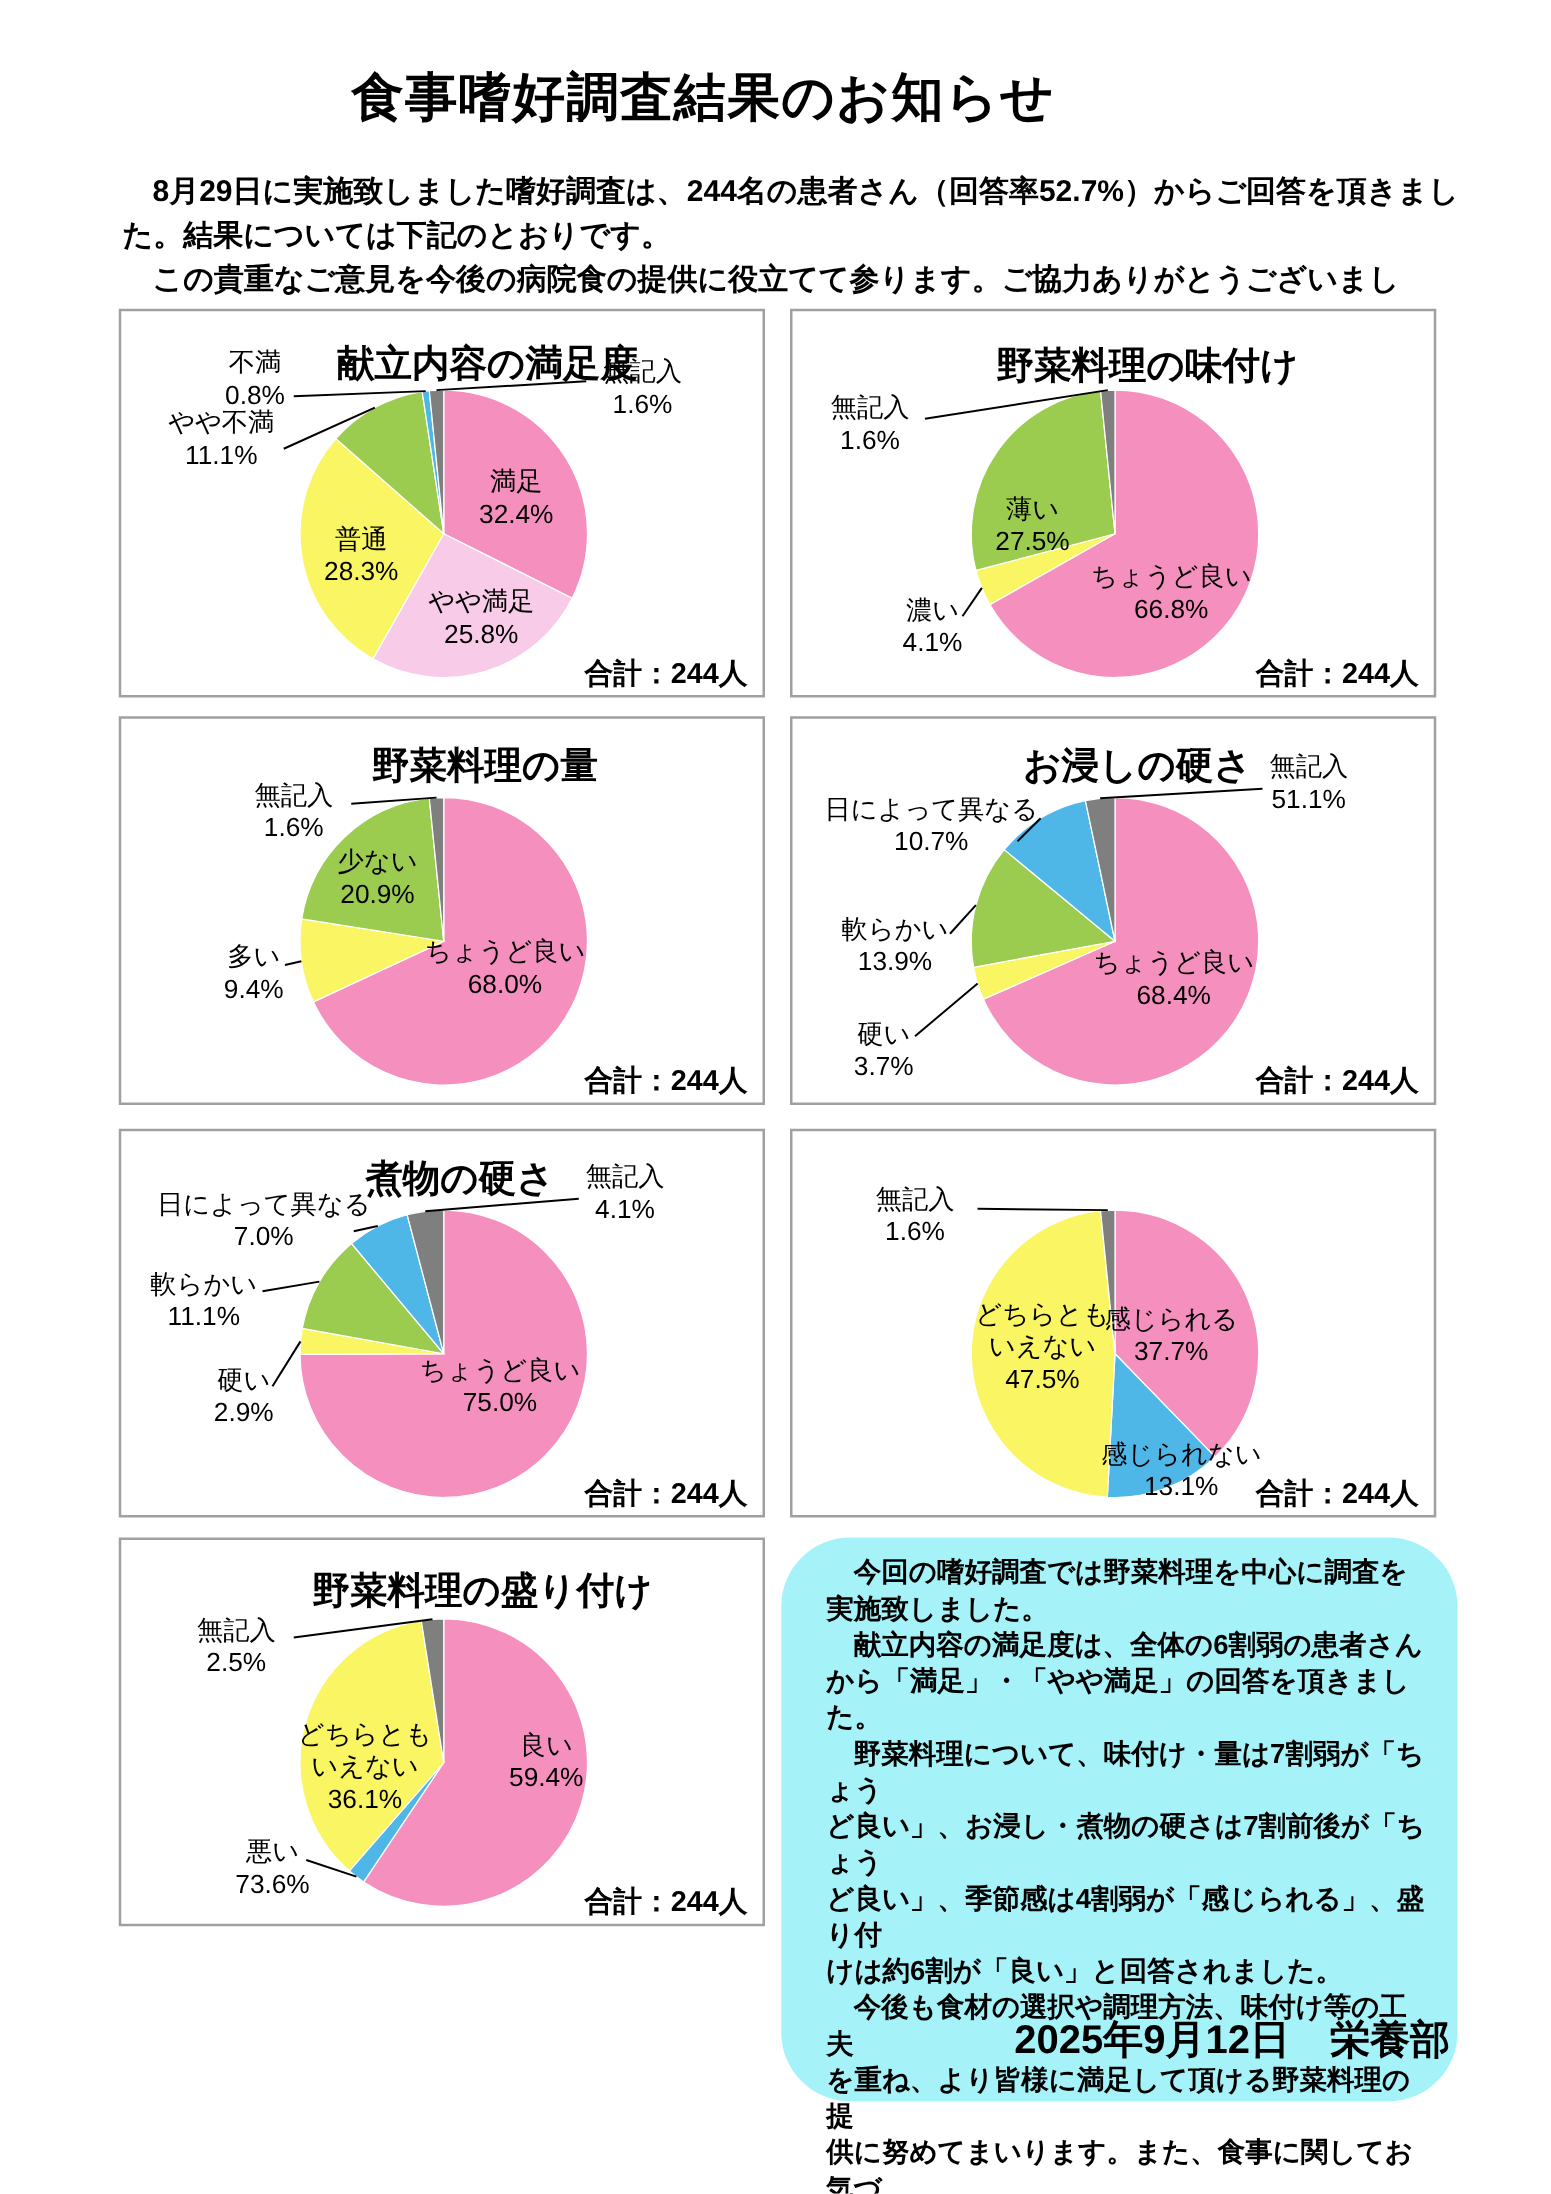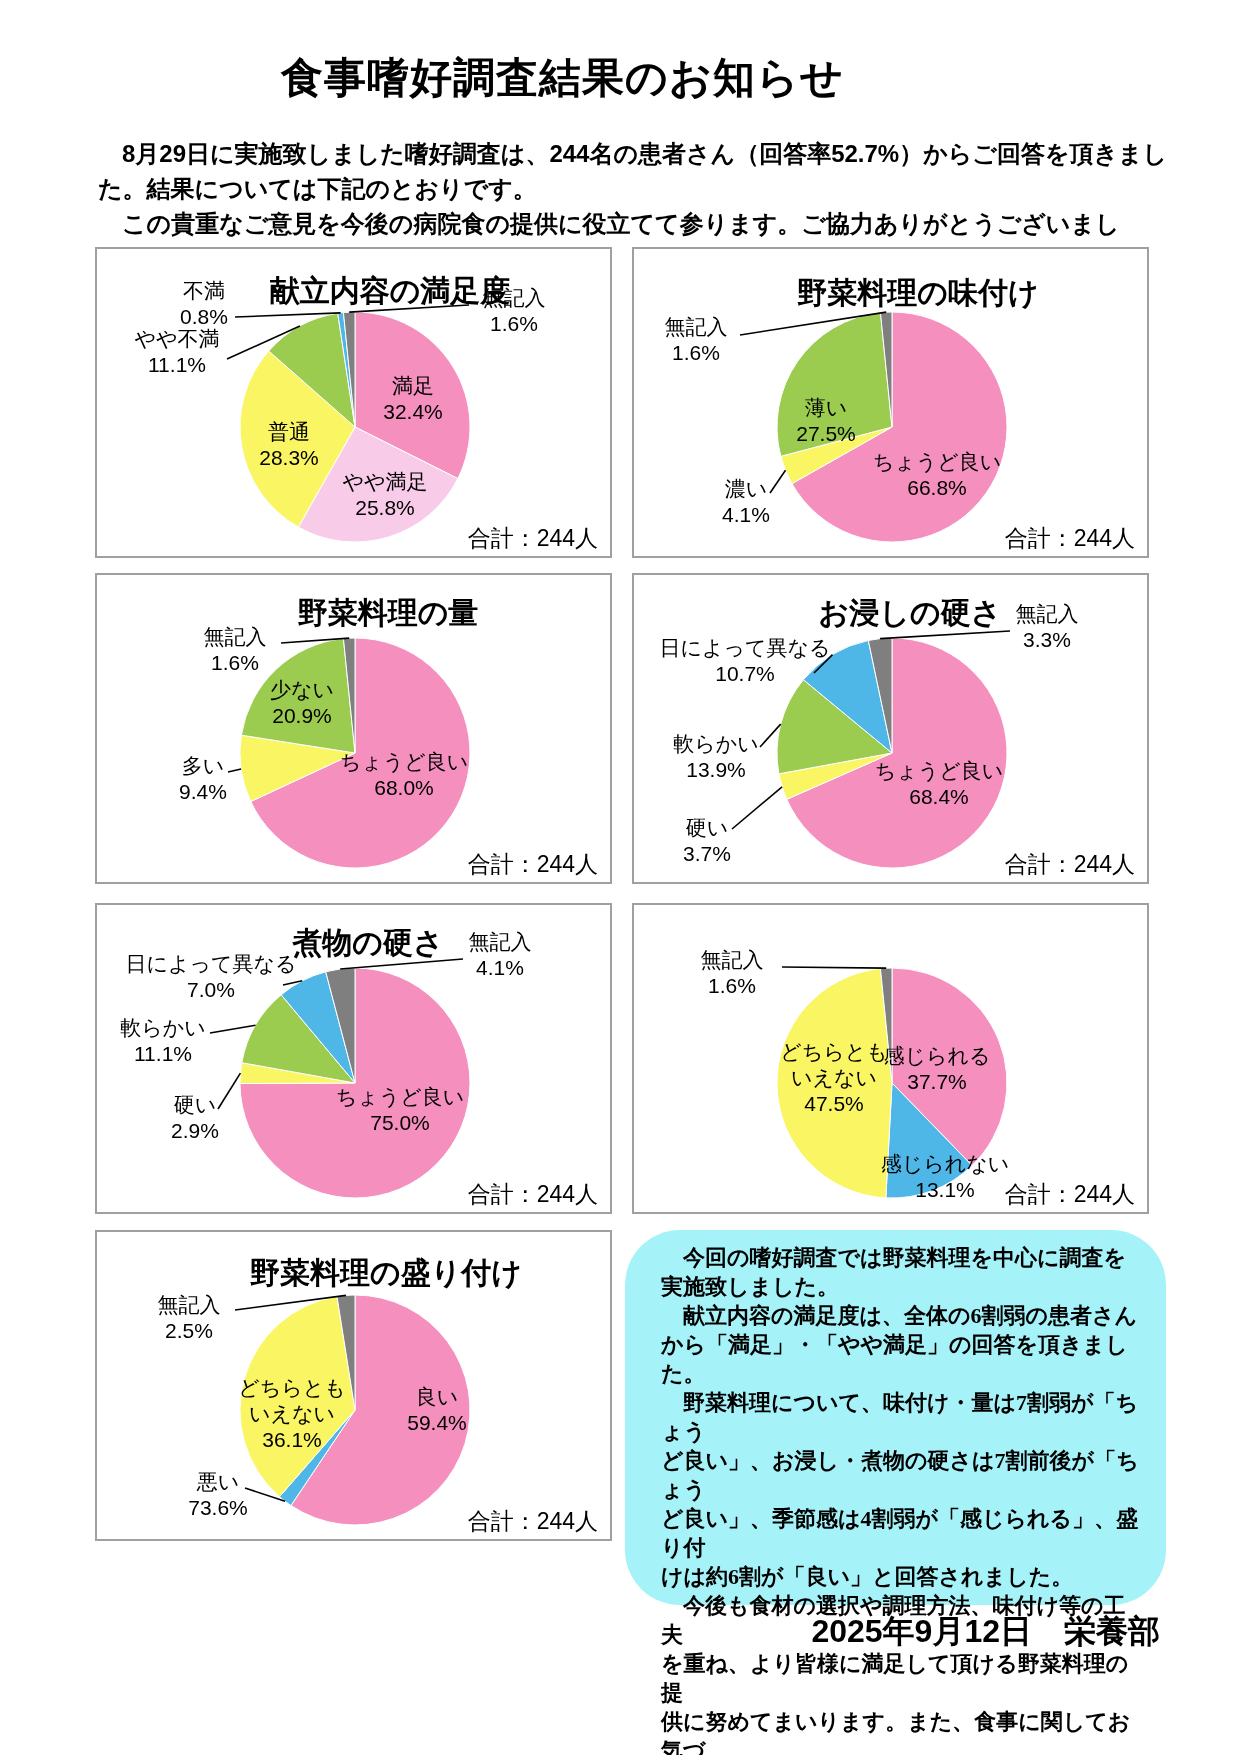--- a/index.html
+++ b/index.html
@@ -7,21 +7,21 @@
         font-family:"Liberation Sans",sans-serif;color:#000;}
   .main-title{position:absolute;top:50px;left:0;width:1125px;margin:0;text-align:center;
         font-size:42px;font-weight:700;letter-spacing:1px;}
   .intro{position:absolute;left:98px;top:136px;width:1070px;font-size:24px;line-height:35px;font-weight:600;}
   .chart-box{position:absolute;width:517px;height:311px;border:2px solid #A0A0A0;box-sizing:border-box;background:#fff;}
   .chart-box svg{position:absolute;left:0;top:0;}
   .ctitle{position:absolute;transform:translate(-50%,-50%);white-space:nowrap;
         font-size:30px;font-weight:700;z-index:3;margin-left:28px;}
   .plabel{position:absolute;transform:translate(-50%,-50%);text-align:center;white-space:nowrap;
         font-size:21px;line-height:26px;font-weight:500;z-index:2;}
-  .ctotal{position:absolute;right:12px;top:274px;font-size:23px;font-weight:400;z-index:3;margin-left:44px;}
+  .ctotal{position:absolute;right:12px;top:274px;font-size:23px;font-weight:700;z-index:3;margin-left:44px;}
   .summary{position:absolute;box-sizing:border-box;border-radius:55px;
         padding:13px 24px 0 36px;font-size:22px;line-height:29px;font-weight:600;}
   .footer{position:absolute;top:1610px;right:81px;font-size:32px;font-weight:600;}
 </style>
 </head>
 <body>
 
 <div class="page">
   <h1 class="main-title">食事嗜好調査結果のお知らせ</h1>
 
@@ -150,21 +150,21 @@
         <div class="plabel" style="left: 82px; top: 182px;">
           <div>軟らかい</div>
           <div>13.9%</div>
         </div>
         <div class="plabel" style="left: 111px; top: 86px;">
           <div>日によって異なる</div>
           <div>10.7%</div>
         </div>
         <div class="plabel" style="left: 413px; top: 52px;">
           <div>無記入</div>
-          <div>3.3%</div>
+          <div>51.1%</div>
         </div>
         <div class="ctitle" style="left: 248px; top: 38px;">お浸しの硬さ</div>
         <div class="ctotal">合計：244人</div>
       </div>
       <div class="chart-box" style="left: 95px; top: 903px; border-color: rgb(160, 160, 160);">
         <svg width="513" height="307">
           <path d="M258,178L258.00,63.00A115,115 0 1 1 143.00,178.54Z" fill="#F58FBE" stroke="#ffffff" stroke-width="1"></path>
           <path d="M258,178L143.00,178.54A115,115 0 0 1 144.80,157.71Z" fill="#FAF563" stroke="#ffffff" stroke-width="1"></path>
           <path d="M258,178L144.80,157.71A115,115 0 0 1 184.20,89.80Z" fill="#9BCB4F" stroke="#ffffff" stroke-width="1"></path>
           <path d="M258,178L184.20,89.80A115,115 0 0 1 228.73,66.79Z" fill="#4FB6E8" stroke="#ffffff" stroke-width="1"></path>
@@ -248,21 +248,21 @@
         </div>
         <div class="plabel" style="left: 92px; top: 86px;">
           <div>無記入</div>
           <div>2.5%</div>
         </div>
         <div class="ctitle" style="left: 261px; top: 41px;">野菜料理の盛り付け</div>
         <div class="ctotal">合計：244人</div>
       </div>
     </div>
 
-  <div class="summary" id="summary" style="left: 625px; top: 1230px; width: 541px; height: 375px; background: rgb(165, 243, 249); font-family: Liberation Serif, serif;">
+  <div class="summary" id="summary" style="left: 625px; top: 1230px; width: 541px; height: 451px; background: rgb(165, 243, 249);">
       <div>　今回の嗜好調査では野菜料理を中心に調査を</div>
       <div>実施致しました。</div>
       <div>　献立内容の満足度は、全体の6割弱の患者さん</div>
       <div>から「満足」・「やや満足」の回答を頂きました。</div>
       <div>　野菜料理について、味付け・量は7割弱が「ちょう</div>
       <div>ど良い」、お浸し・煮物の硬さは7割前後が「ちょう</div>
       <div>ど良い」、季節感は4割弱が「感じられる」、盛り付</div>
       <div>けは約6割が「良い」と回答されました。</div>
       <div>　今後も食材の選択や調理方法、味付け等の工夫</div>
       <div>を重ね、より皆様に満足して頂ける野菜料理の提</div>

